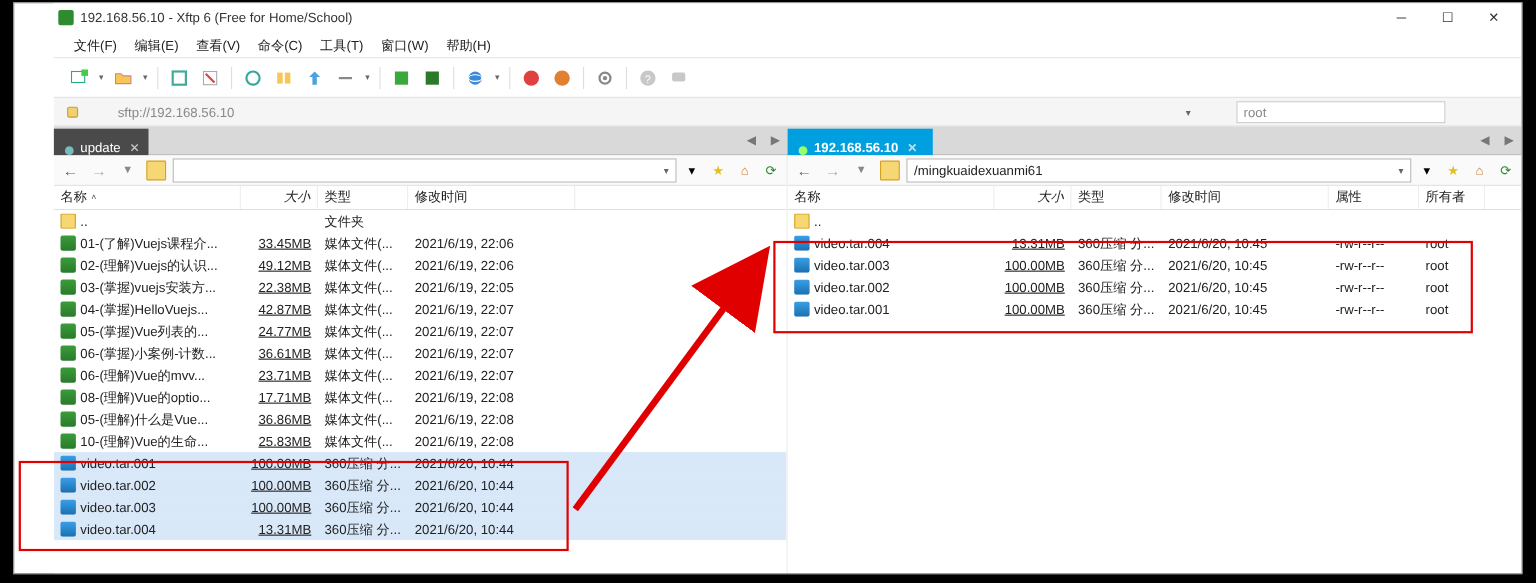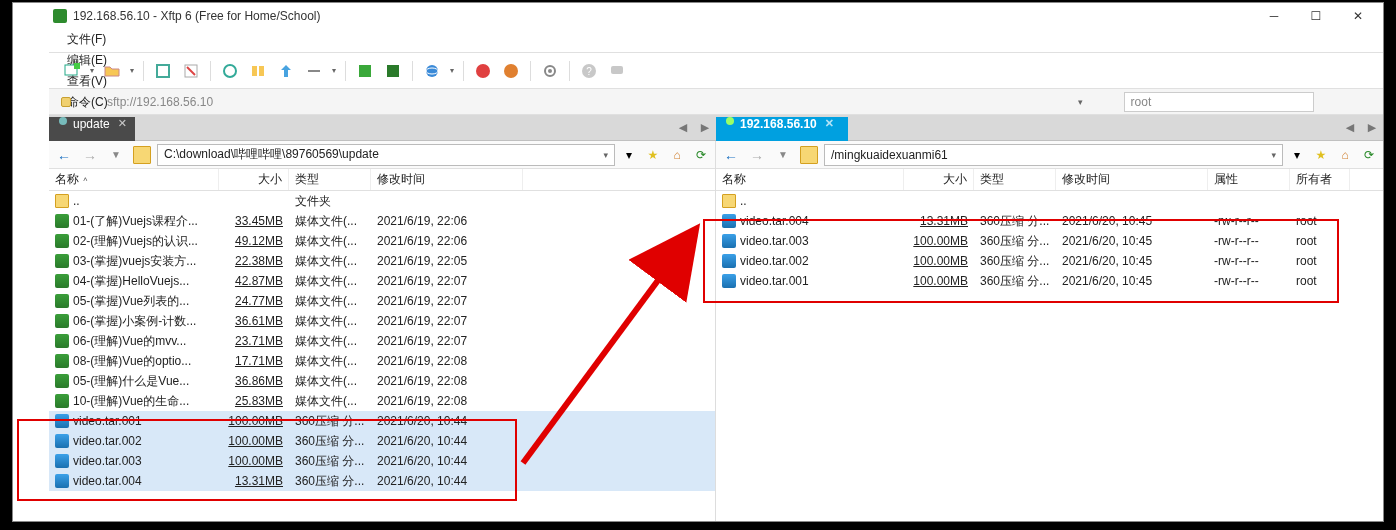--- a/index.html
+++ b/index.html
@@ -6,42 +6,42 @@
 body { background: #000; width: 1396px; height: 530px; position: relative; overflow: hidden; }
 .app-window { position: absolute; left: 12px; top: 2px; width: 1372px; height: 520px; background: #fff; border: 1px solid #888; padding-left: 36px; }
 
 
 .titlebar { height: 26px; background: #fff; display: flex; align-items: center; padding: 0 4px; font-size: 12px; color: #333; }
 .titlebar .ico { width: 14px; height: 14px; background: #2e8b2e; border-radius: 2px; margin-right: 6px; }
 .titlebar .spacer { flex: 1; }
 .titlebar .winbtn { width: 42px; height: 24px; display: flex; align-items: center; justify-content: center; font-size: 12px; color: #333; }
 
 
-.menubar { height: 24px; display: flex; align-items: flex-start; padding-left: 10px; background: #fff; font-size: 12px; color: #222; border-bottom: 1px solid #e0e0e0; flex-direction: column; }
+.menubar { height: 24px; display: flex; align-items: flex-end; padding-left: 10px; background: #fff; font-size: 12px; color: #222; border-bottom: 1px solid #e0e0e0; }
 .menubar .menu-item { padding: 2px 8px; }
 
 
 .toolbar { height: 36px; background: #fff; display: flex; align-items: center; padding-left: 10px; gap: 2px; border-bottom: 1px solid #e0e0e0; }
 .toolbar .tool-btn { width: 26px; height: 26px; display: flex; align-items: center; justify-content: center; border-radius: 3px; }
 .toolbar .tool-dd { width: 10px; display:flex; align-items:center; justify-content:center; color:#666; font-size:8px; }
 .toolbar .sep { width: 1px; height: 20px; background: #ddd; margin: 0 4px; }
 .ic { width:16px; height:16px; }
 
 
 .addr-row { height: 26px; background: #f5f5f5; display: flex; align-items: center; padding-left: 12px; font-size: 12px; color: #888; border-bottom: 1px solid #e0e0e0; gap: 31px; }
 .addr-row .lock { width:10px; height:10px; border:1px solid #c8a030; background:#f0d070; border-radius:2px; margin-right:5px; }
 .addr-row .url { flex: 0 0 940px; }
 .addr-row .field { height: 20px; background: #fff; border: 1px solid #ccc; padding: 1px 6px; font-size: 12px; color: #888; margin-left: 4px; }
 .addr-row .f-user { width: 190px; }
 .addr-row .f-pass { width: 158px; }
 
 
 .tabs-row { height: 26px; background: #d9d9d9; display: flex; position: relative; border-bottom: 1px solid #c0c0c0; }
 .tabs-half { width: 50%; display: flex; align-items: center; position: relative; }
-.tab { height: 24px; display: flex; align-items: flex-start; padding: 0 8px 0 10px; font-size: 12px; margin-top: 2px; }
+.tab { height: 24px; display: flex; align-items: flex-end; padding: 0 8px 0 10px; font-size: 12px; margin-top: 2px; }
 .tab .dot { width:8px; height:8px; border-radius:50%; margin-right:6px; }
 .tab .close { margin-left: 8px; font-size: 11px; opacity: .7; }
 .tab.local { background: #4a4a4a; color: #fff; }
 .tab.local .dot { background:#7bb; }
 .tab.remote { background: #00a0e0; color: #fff; font-weight: bold; padding-right:14px; }
 .tab.remote .dot { background:#9f6; }
 .tab-nav { margin-left: auto; display:flex; }
 .tab-nav .navbtn { width:22px; height:22px; display:flex; align-items:center; justify-content:center; color:#777; font-size:11px; }
 
 
@@ -57,21 +57,21 @@
 .path-row .rico { width:20px; height:20px; display:flex; align-items:center; justify-content:center; font-size:12px; }
 .star { color:#e0c020; }
 .home { color:#d08030; }
 .refresh { color:#2a8a2a; }
 
 
 .col-head { height: 22px; display:flex; align-items:center; font-size:12px; background:#fff; border-bottom:1px solid #e0e0e0; color:#222; }
 .col-head .col { padding:0 6px; border-right:1px solid #eee; display:flex; align-items:center; height:100%; }
 .col.name { flex:0 0 170px; }
 .col.nameR { flex:0 0 188px; }
-.col.size { flex:0 0 70px; justify-content:flex-end; }
+.col.size { flex:0 0 70px; justify-content:flex-end;font-style:italic; }
 .col.type { flex:0 0 82px; }
 .col.mtime { flex:0 0 152px; }
 .col.attr { flex:0 0 82px;font-family:Liberation Serif, serif; }
 .col.owner { flex:0 0 60px; }
 .sort-caret { font-size:8px; margin-left:4px; color:#555; }
 
 .file-list { flex:1; overflow:hidden; font-size:12px; color:#222; background:#fff; position:relative; }
 .row { height:20px; display:flex; align-items:center; }
 .row.sel { background:#d8e8f8; }
 .row .c { padding:0 6px; overflow:hidden; text-overflow:ellipsis; white-space:nowrap; }
@@ -248,21 +248,20 @@
 
   <div class="panes">
 
     <div class="pane">
       <div class="path-row">
         <span class="navico">←</span>
         <span class="navico" style="color:#aaa">→</span>
         <span class="navico" style="color:#888;font-size:10px">▼</span>
         <span class="fico"></span>
         <div class="path-input">
-          <span>C:\download\哔哩哔哩\89760569\update</span>
           <span class="dd">▾</span>
         </div>
         <span class="rico">▾</span>
         <span class="rico star">★</span>
         <span class="rico home">⌂</span>
         <span class="rico refresh">⟳</span>
       </div>
       <div class="col-head">
         <div class="col name">
             <span>名称</span>

